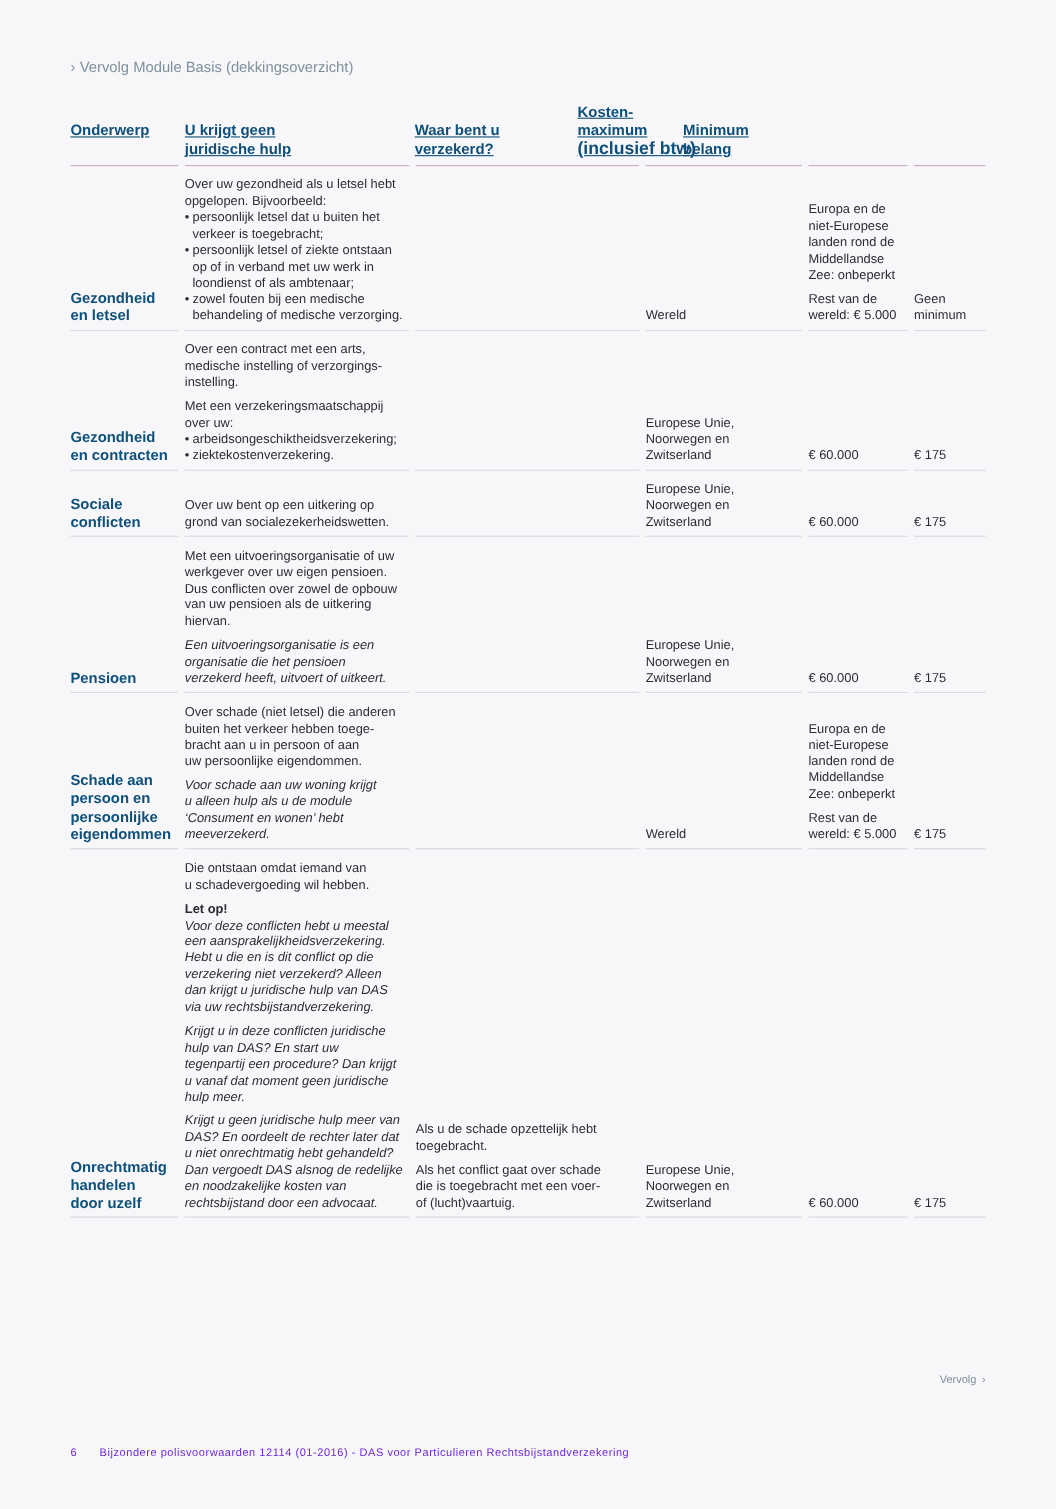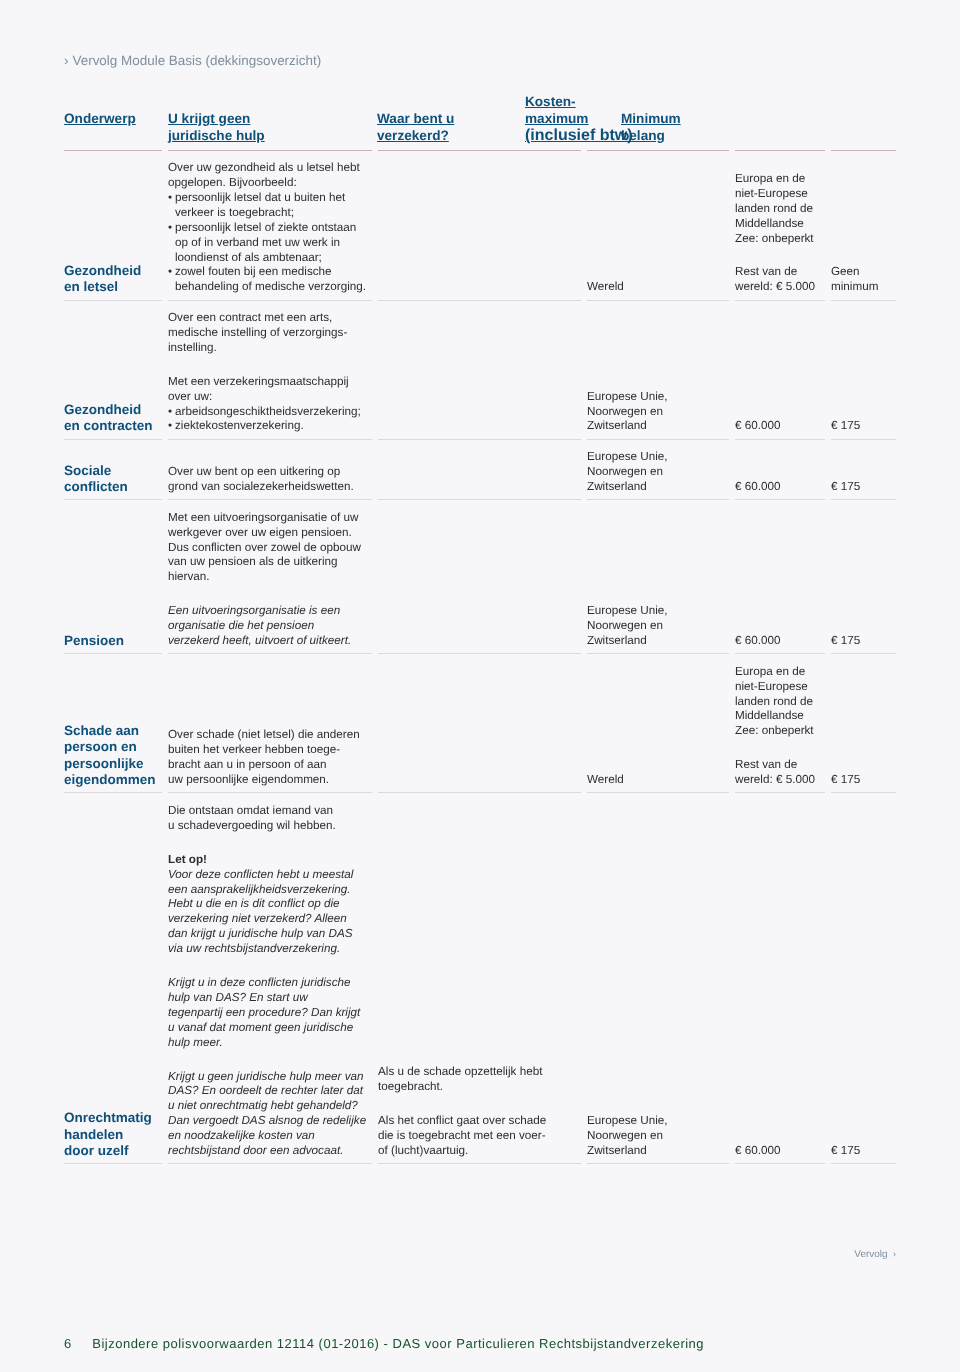--- a/index.html
+++ b/index.html
@@ -20,39 +20,39 @@
   .w2{width:209px;}
   .w3{width:148px;}
   .w4{width:96px;}
   .w5{width:65px;}
 
   .ln{display:block;white-space:nowrap;}
   .hd{color:#0e5079;font-weight:bold;font-size:13.6px;line-height:17.3px;text-decoration:underline;}
   .hd .small{font-size:16px;line-height:17.3px;}
   .lbl{color:#0e5079;font-weight:bold;font-size:13.5px;line-height:16.2px;}
   .bd{color:#2c2c33;font-size:11.7px;line-height:14.9px;}
-  .blk.gap{margin-top:19px;}
+  .blk.gap{margin-top:7px;}
   .blk.tight{margin-top:0;}
   .it{font-style:italic;}
   .lead{font-weight:bold;font-style:normal;}
   .bul{display:flex;}
   .bul .dot{width:7px;flex:0 0 7px;}
   .hdrow{align-items:flex-start;padding-top:0px !important;padding-bottom:5px !important;}
   .hd.three{height:34.6px;margin-top:-17.3px;}
   .row{padding-top:10.5px;padding-bottom:4.3px;}
 
   .seprow{display:flex;}
   .seprow .s{height:1px;background:#ddd7de;margin-right:6px;}
   .seprow .s:last-child{margin-right:0;width:65px !important;}
   .seprow.hdsep .s{background:#cdaec1;}
 
   .vnote{position:absolute;right:64px;top:1249px;color:#7e909e;font-size:10px;}
   .vnote .chev2{margin-left:5px;}
-  .foot{position:absolute;left:64px;top:1316px;font-size:13px;color:#14532d;
-        white-space:nowrap;letter-spacing:0.5px;margin-top:20px;}
+  .foot{position:absolute;left:64px;top:1316px;font-size:10px;color:#6d28d9;
+        white-space:nowrap;letter-spacing:0.5px;}
   .foot .pg{margin-right:21px;letter-spacing:0;}
 </style>
 </head>
 <body>
 
 <div class="page">
 
   <div class="breadcrumb">
     <span class="chev">›</span><span>Vervolg Module Basis (dekkingsoverzicht)</span>
   </div>
@@ -305,20 +305,26 @@
             <span class="ln">persoonlijke</span>
             <span class="ln">eigendommen</span>
           </div>
           <div class="cell w1 bd">
             <div class="blk">
               <span class="ln">Over schade (niet letsel) die anderen</span>
               <span class="ln">buiten het verkeer hebben toege-</span>
               <span class="ln">bracht aan u in persoon of aan</span>
               <span class="ln">uw persoonlijke eigendommen.</span>
             </div>
+            <div class="blk it gap">
+              <span class="ln">Voor schade aan uw woning krijgt</span>
+              <span class="ln">u alleen hulp als u de module</span>
+              <span class="ln">‘Consument en wonen’ hebt</span>
+              <span class="ln">meeverzekerd.</span>
+            </div>
           </div>
           <div class="cell w2 bd"></div>
           <div class="cell w3 bd">
             <div class="blk">
               <span class="ln">Wereld</span>
             </div>
           </div>
           <div class="cell w4 bd">
             <div class="blk">
               <span class="ln">Europa en de</span>

